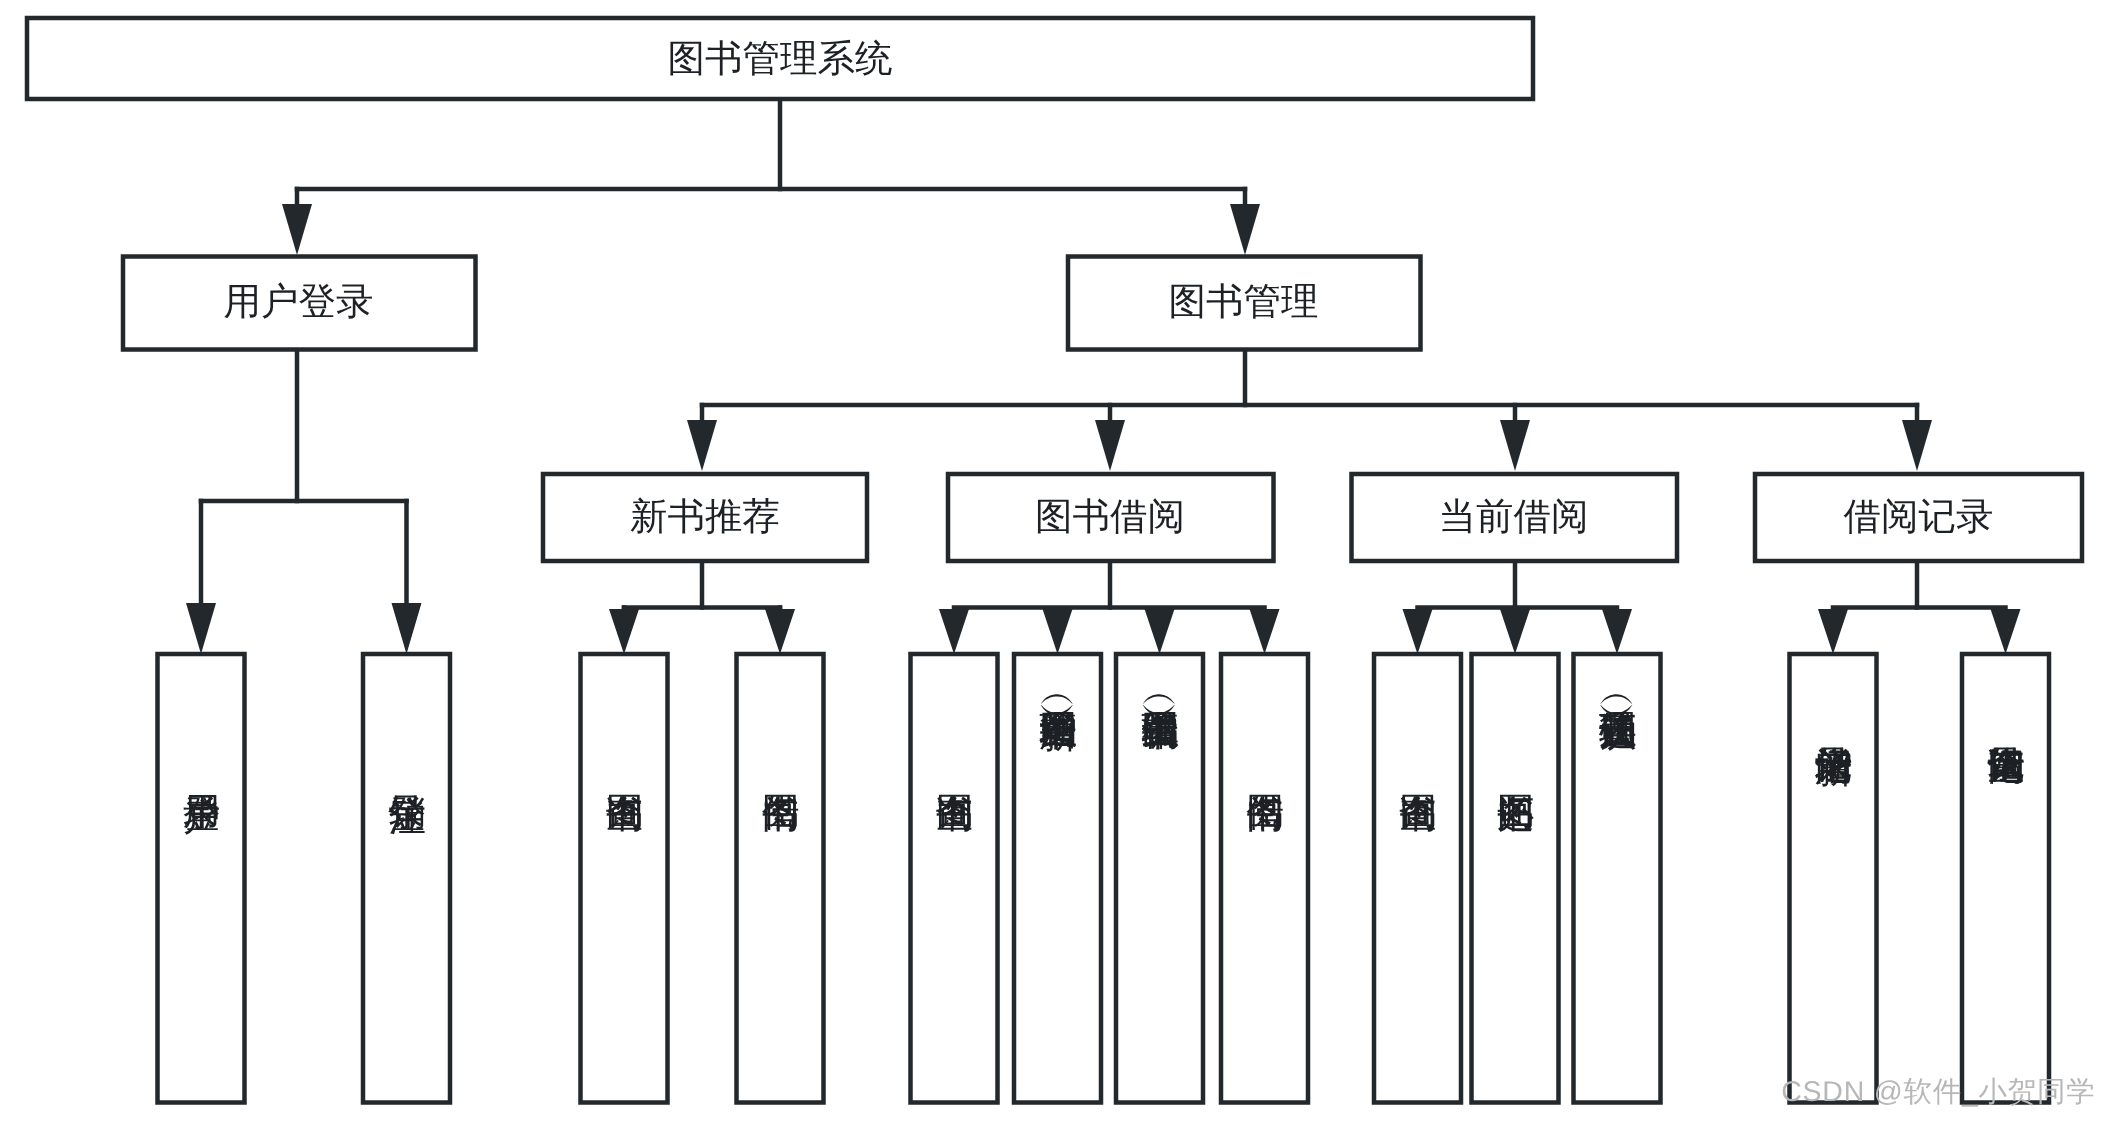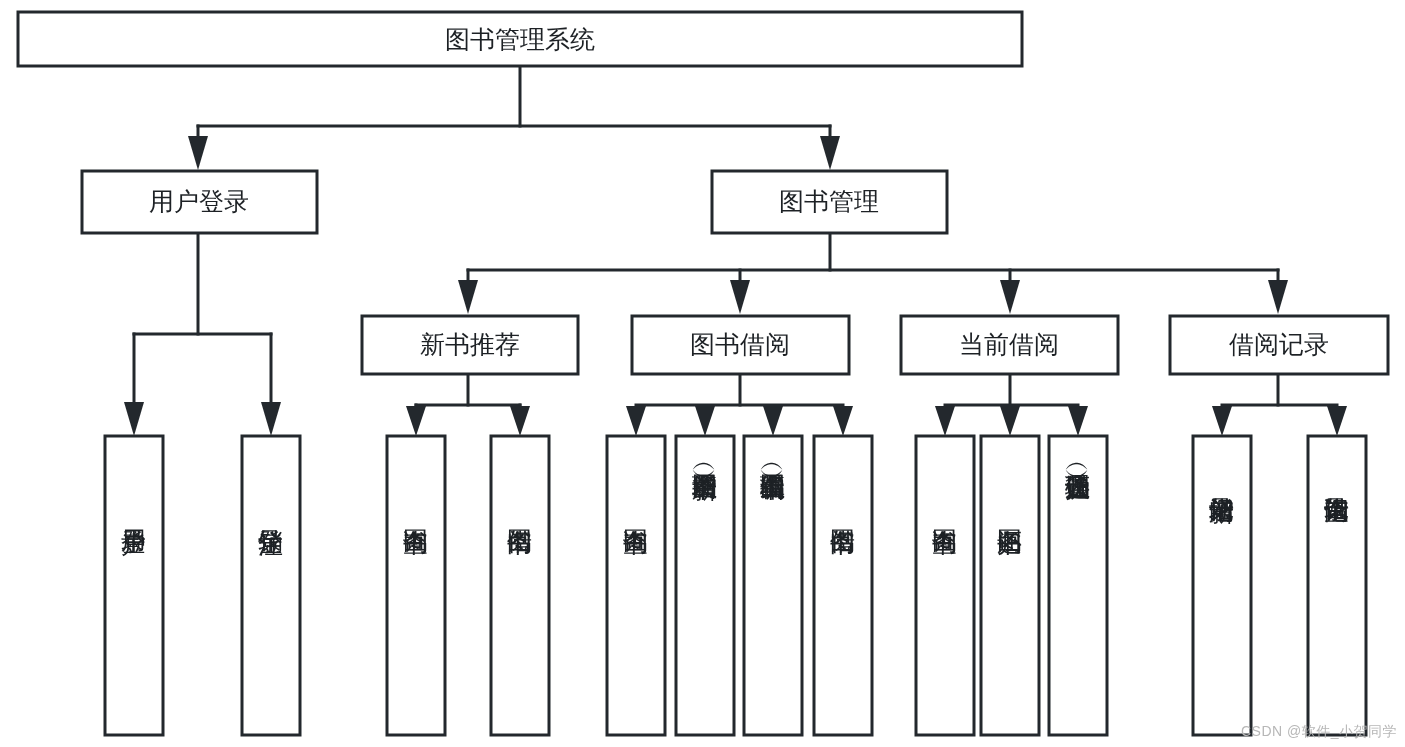--- a/index.html
+++ b/index.html
@@ -52,21 +52,21 @@
   }
   .arrow-head {
     fill: #23282d;
     stroke: none;
   }
   .watermark {
     position: absolute;
     right: 8px;
     bottom: 6px;
     color: #b7b7b7;
-    font-size: 14px;
+    font-size: 19px;
     font-family: "Liberation Sans", sans-serif;
     letter-spacing: 0.5px;
     white-space: nowrap;
     user-select: none;
   }
 </style>
 </head>
 <body>
 
 <div id="diagram-root">

